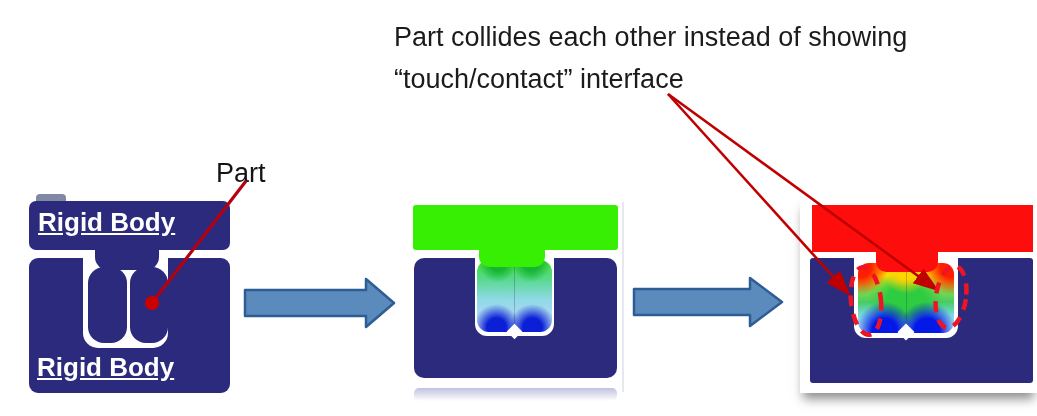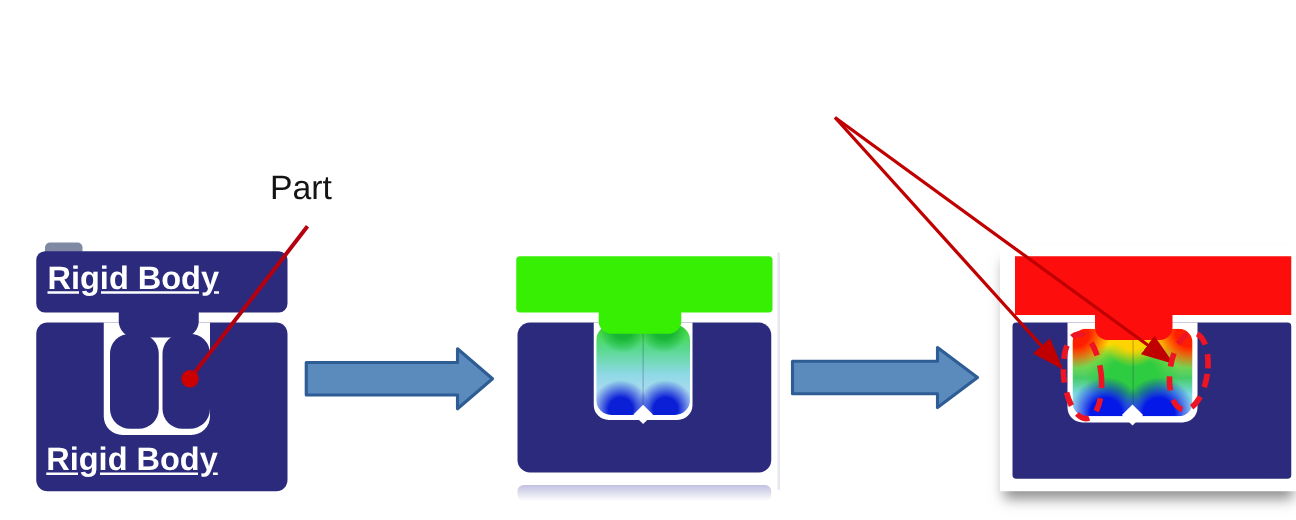--- a/index.html
+++ b/index.html
@@ -9,21 +9,21 @@
     position:relative; width:1037px; height:416px; background:#ffffff; overflow:hidden;
   }
   .abs { position:absolute; }
 
   
   .note {
     left:394px; top:16px; width:610px;
     font-size:27px; line-height:42px; color:#1b1b1b;
   }
   .part-label {
-    left:216px; top:135px; font-size:27px; color:#141414;
+    left:216px; top:158px; font-size:27px; color:#141414;
   }
 
   
   .navy { background:#2b2a7d; }
   .bar-label {
     color:#ffffff; font-weight:bold; font-size:26px;text-decoration:underline;
   }
 
   
   .p1-graytab { left:36px; top:194px; width:30px; height:12px; background:#8089a3; border-radius:4px; }
@@ -81,20 +81,24 @@
   .seam { width:1px; background:rgba(30,30,90,0.25); z-index:4; }
   .notch { background:#ffffff; transform:rotate(45deg); z-index:4; }
 
   .overlay { left:0; top:0; width:1037px; height:416px; z-index:10; pointer-events:none; }
 </style>
 </head>
 <body>
 
 <div class="canvas">
 
+  <div class="abs note">
+    <div>Part collides each other instead of showing</div>
+    <div>“touch/contact” interface</div>
+  </div>
 
   <div class="abs part-label">Part</div>
 
   <div>
     <div class="abs p1-graytab"></div>
     <div class="abs p1-topbar navy"></div>
     <div class="abs p1-topbar-label bar-label">Rigid Body</div>
     <div class="abs p1-stem navy"></div>
     <div class="abs p1-body navy"></div>
     <div class="abs p1-slot"></div>

